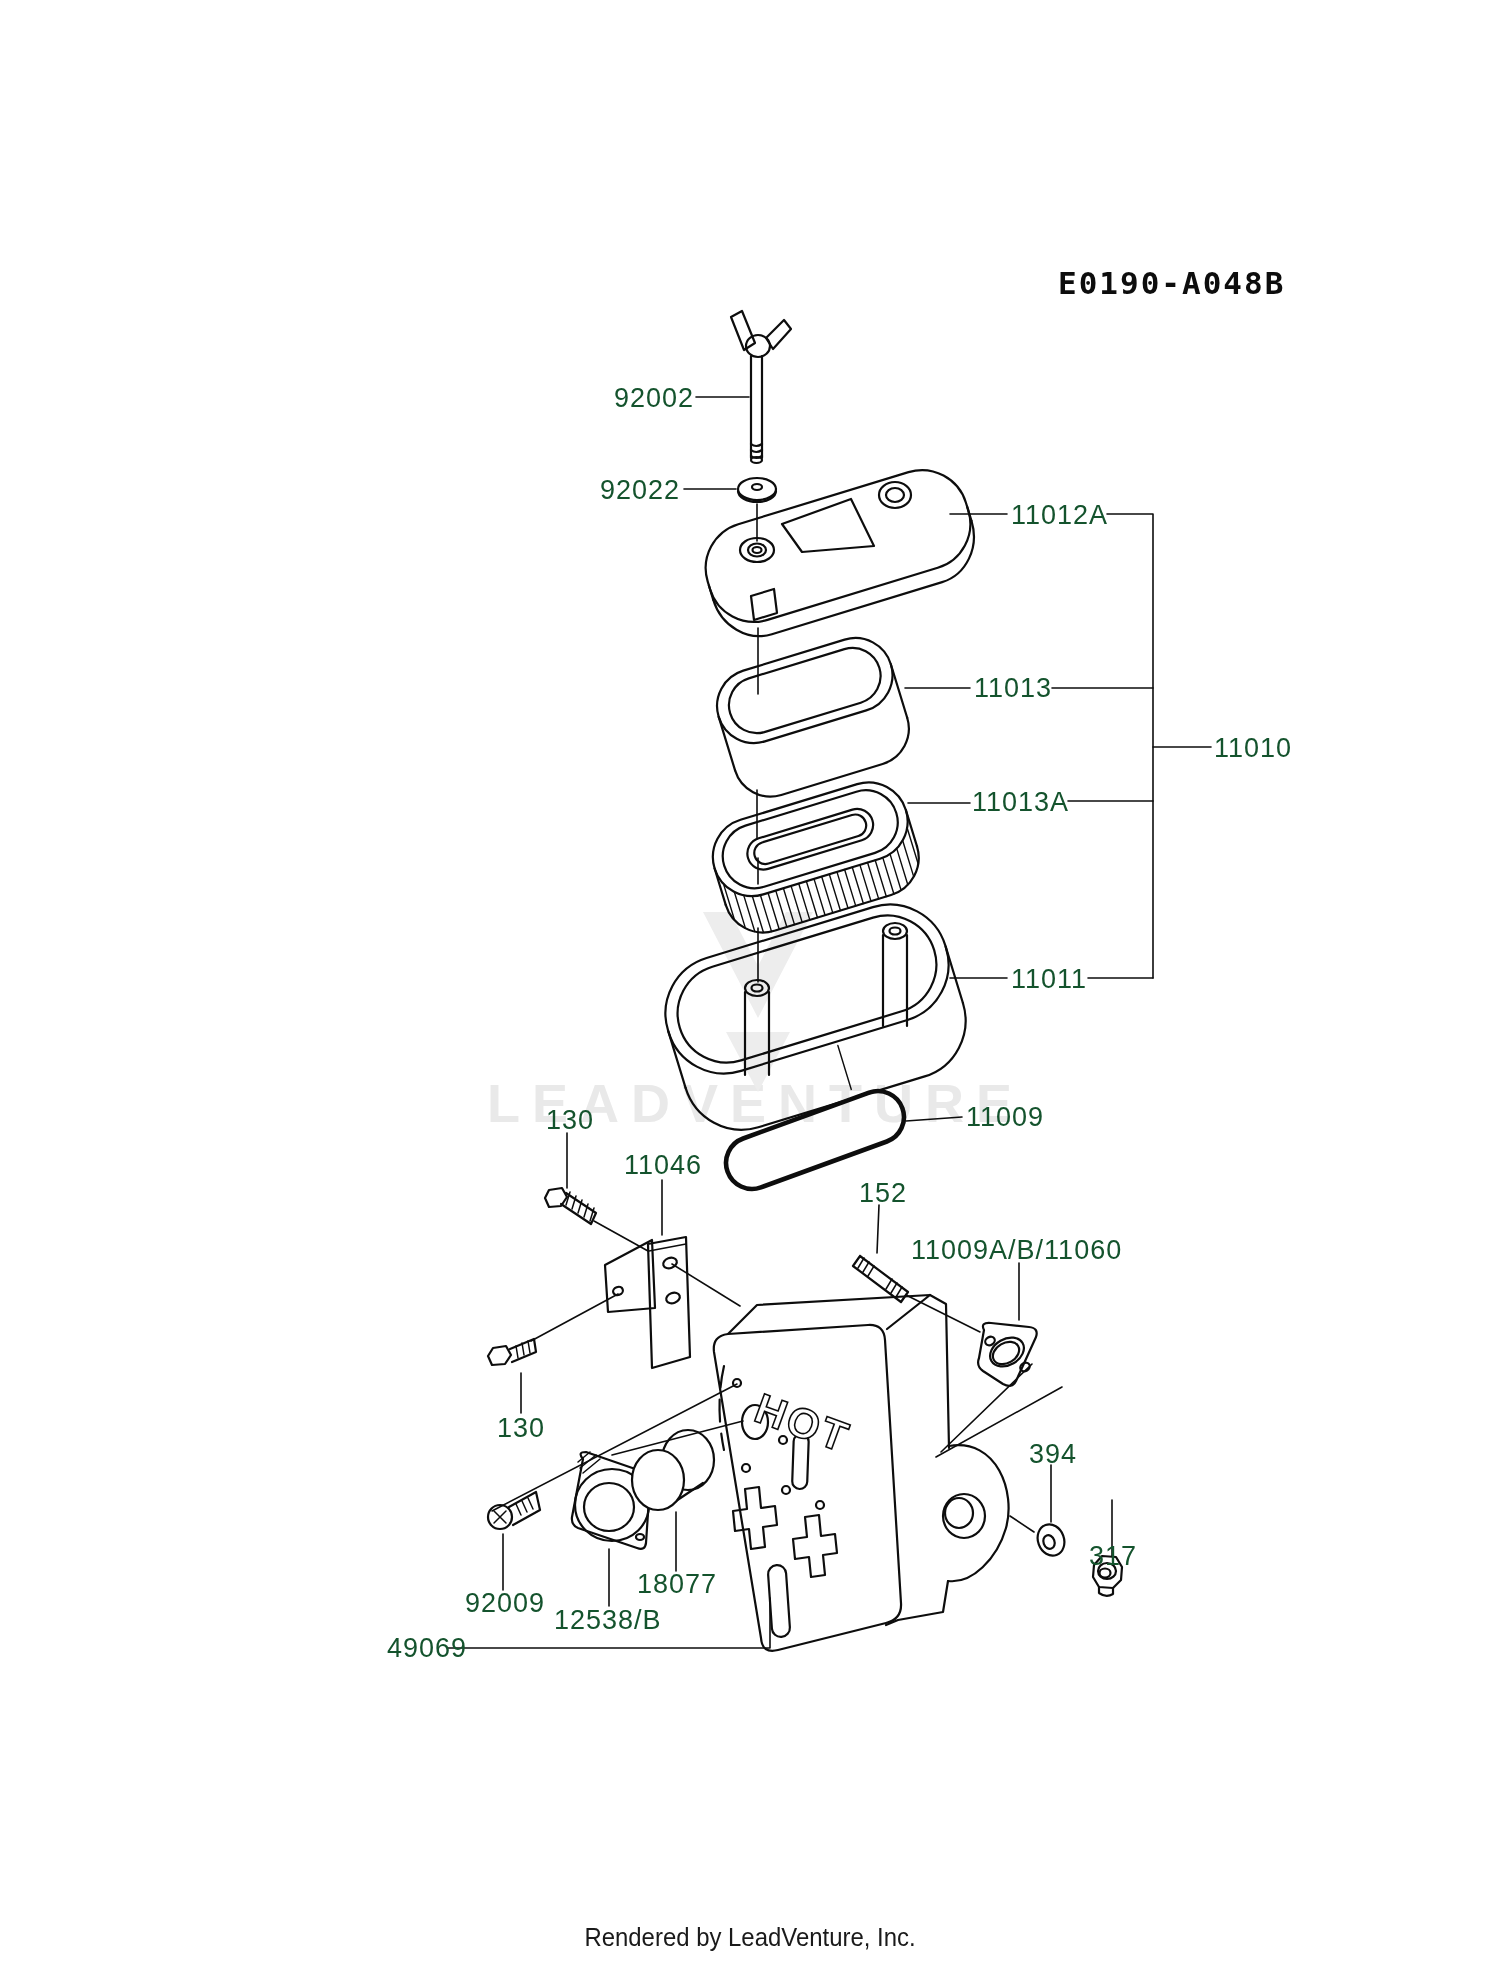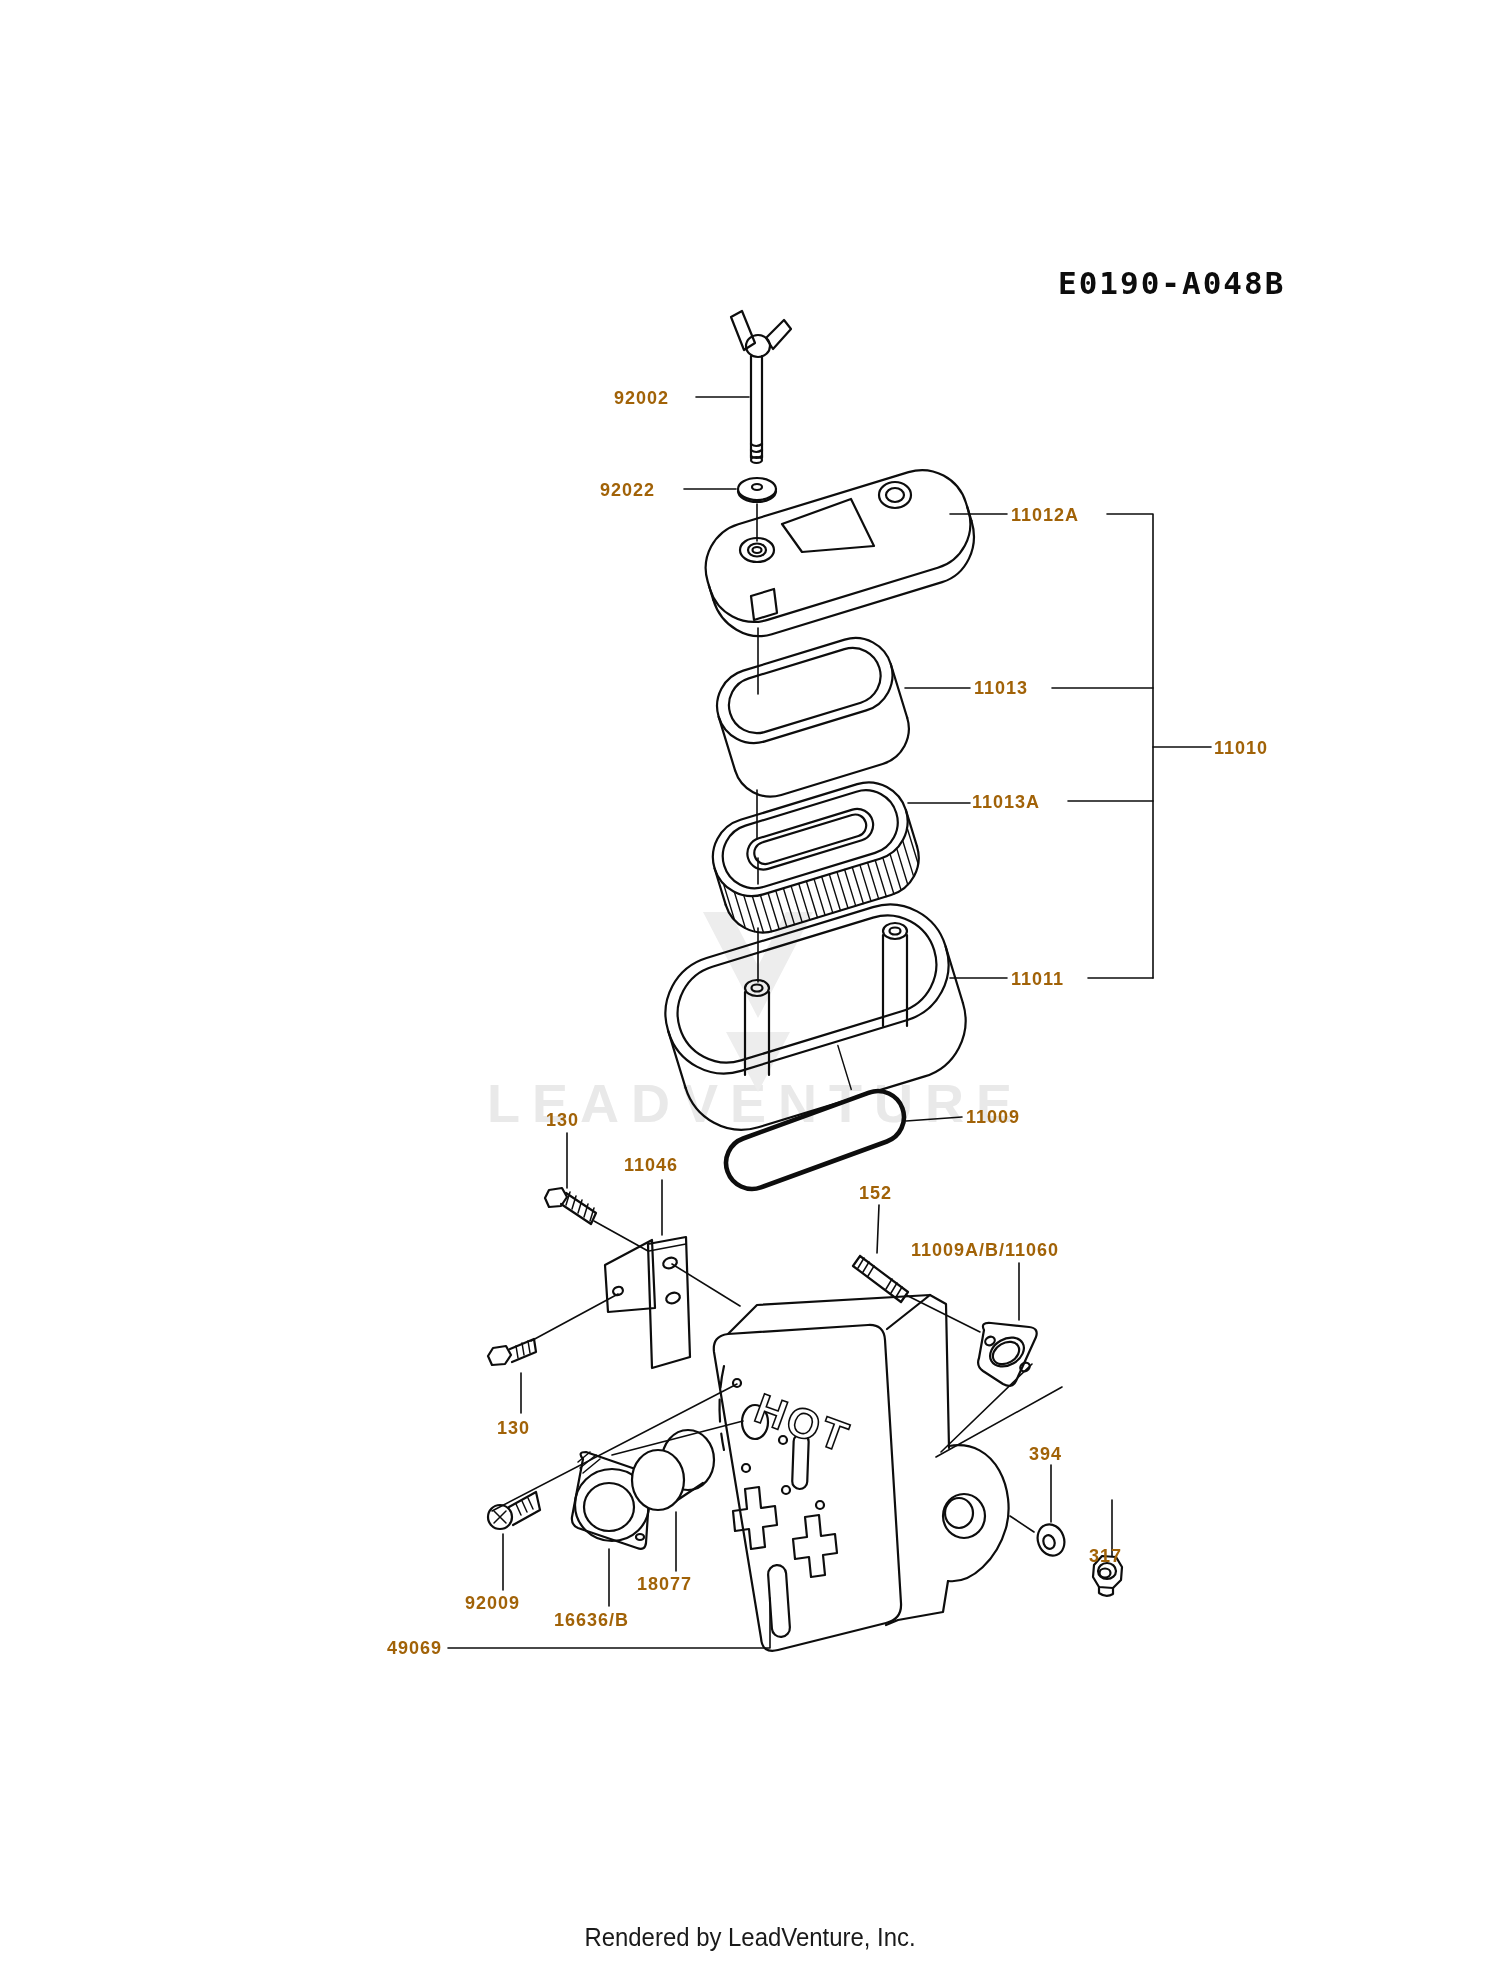--- a/index.html
+++ b/index.html
@@ -1,19 +1,19 @@
 <!DOCTYPE html>
 <html><head>
 <meta charset="utf-8">
 <style>
   html,body{margin:0;padding:0;background:#fff;}
   .stage{position:relative;width:1500px;height:1962px;background:#fff;overflow:hidden;
          font-family:"Liberation Sans",sans-serif;color:#111;}
-  .lbl{position:absolute;font-weight:bold;font-size:18px;line-height:28px;
-       letter-spacing:1px;color:#a16207;white-space:nowrap;}
+  .lbl{position:absolute;font-weight:normal;font-size:27px;line-height:28px;
+       letter-spacing:1px;color:#14532d;white-space:nowrap;}
   .title{position:absolute;left:1058px;top:238px;font-family:"DejaVu Sans Mono",monospace;
          font-weight:bold;font-size:31px;letter-spacing:2px;color:#0d0d0d;margin-top:27px;}
   .wm{position:absolute;left:487px;top:1072px;font-weight:bold;font-size:54px;
       letter-spacing:12px;color:#e9e9e9;}
   .footer{position:absolute;left:0;right:0;top:1922px;text-align:center;
           font-size:26px;color:#1a1a1a;transform:scaleX(.92);}
   svg{position:absolute;left:0;top:0;}
   .ln{fill:none;stroke:#0d0d0d;stroke-width:2.2;stroke-linecap:round;stroke-linejoin:round;}
   .thin{fill:none;stroke:#0d0d0d;stroke-width:1.6;stroke-linecap:round;}
   .thick{fill:none;stroke:#0d0d0d;stroke-width:4.6;}
@@ -247,17 +247,17 @@
   <div class="lbl" style="left:966px;top:1103px">11009</div>
   <div class="lbl" style="left:546px;top:1106px">130</div>
   <div class="lbl" style="left:624px;top:1151px">11046</div>
   <div class="lbl" style="left:859px;top:1179px">152</div>
   <div class="lbl" style="left:911px;top:1236px">11009A/B/11060</div>
   <div class="lbl" style="left:497px;top:1414px">130</div>
   <div class="lbl" style="left:1029px;top:1440px">394</div>
   <div class="lbl" style="left:1089px;top:1542px">317</div>
   <div class="lbl" style="left:465px;top:1589px">92009</div>
   <div class="lbl" style="left:637px;top:1570px">18077</div>
-  <div class="lbl" style="left:554px;top:1606px">16636/B</div>
+  <div class="lbl" style="left:554px;top:1606px">12538/B</div>
   <div class="lbl" style="left:387px;top:1634px">49069</div>
 
   <div class="footer">Rendered by LeadVenture, Inc.</div>
 </div>
 
 </body></html>

